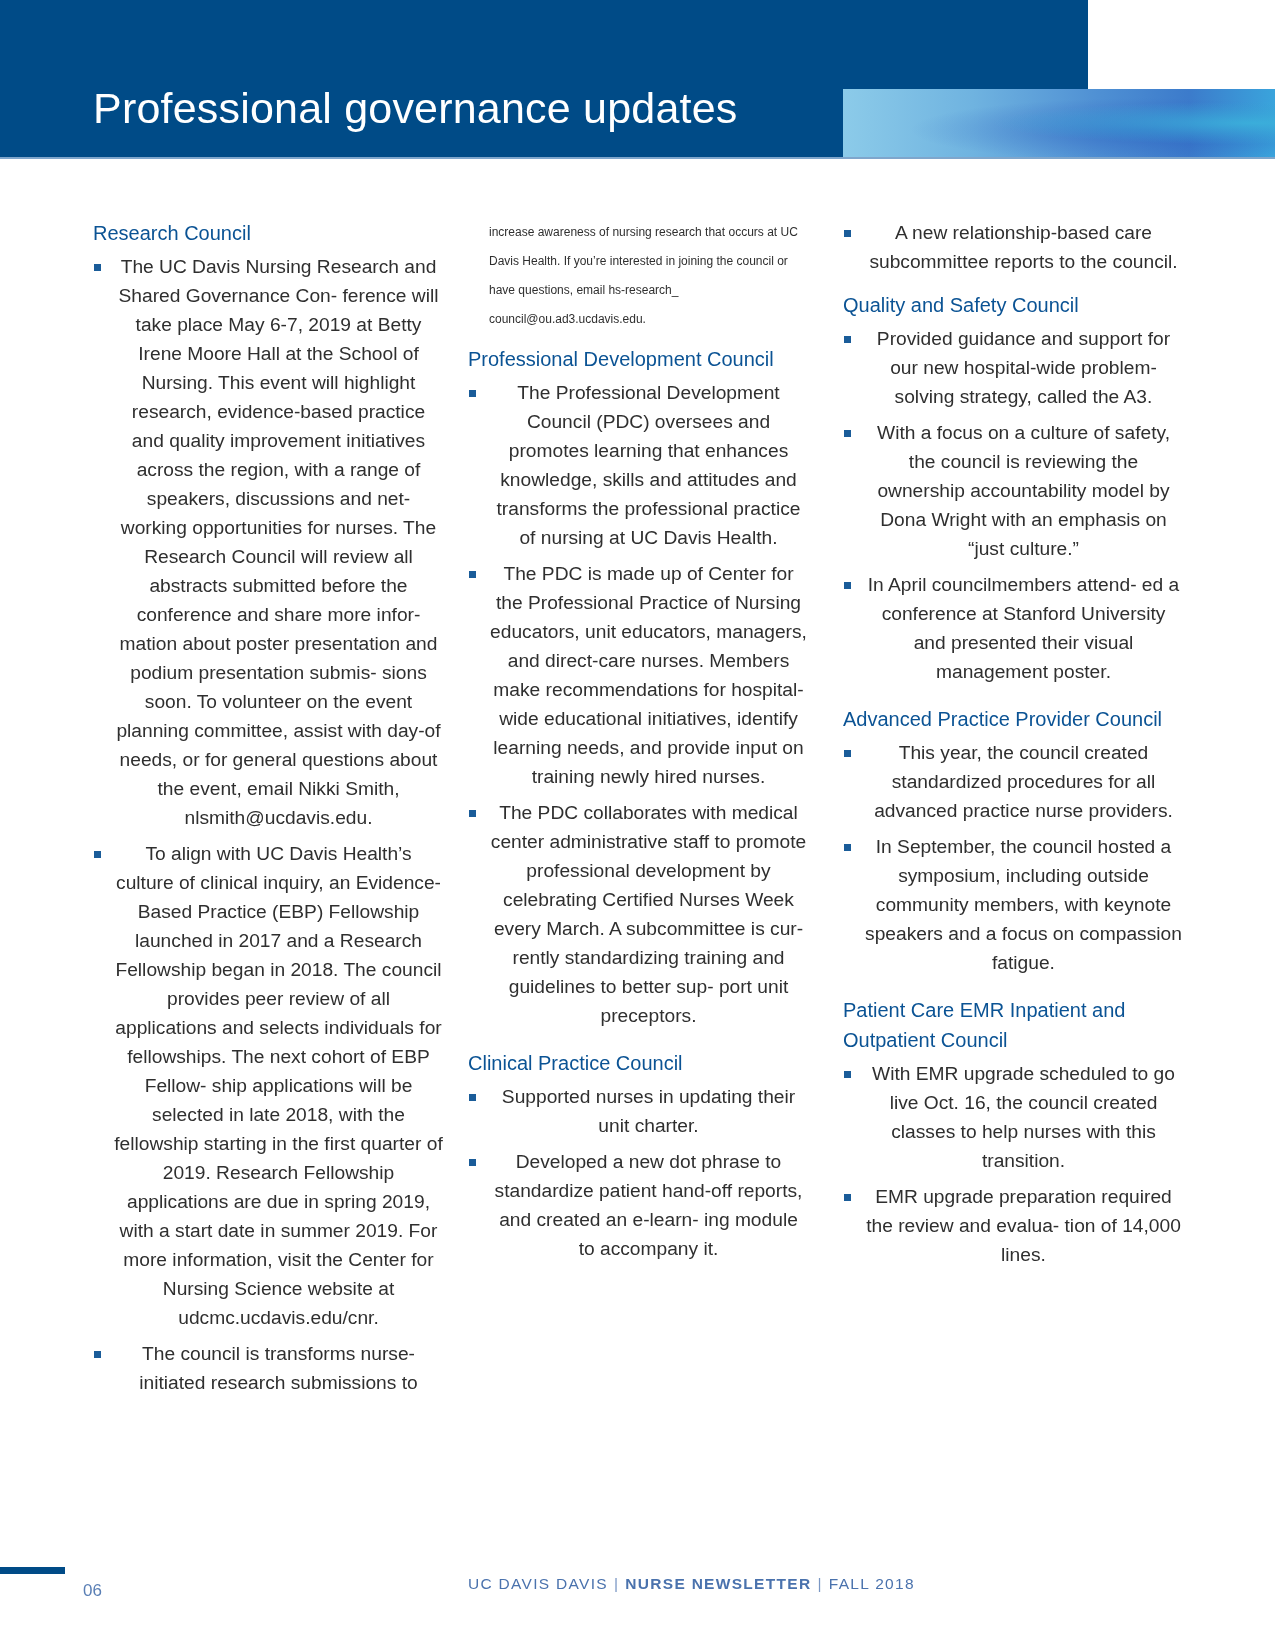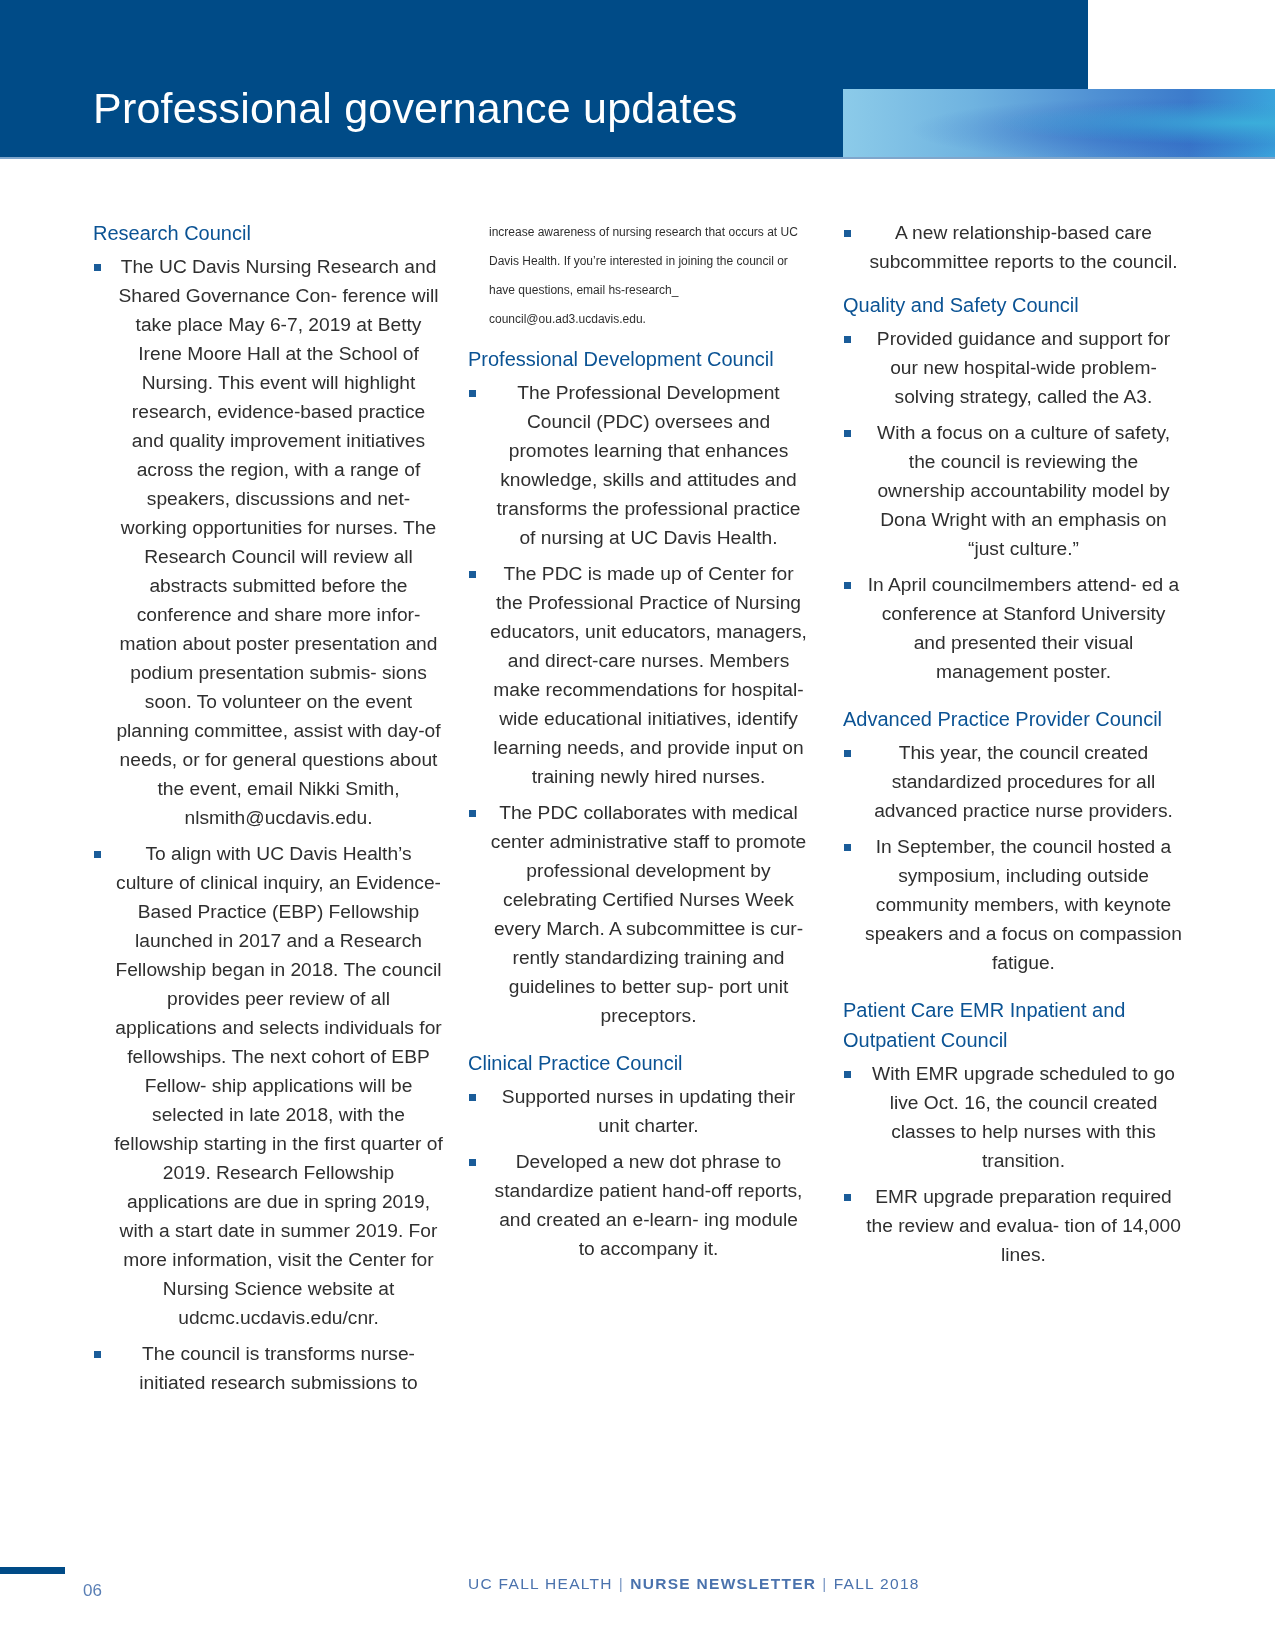--- a/index.html
+++ b/index.html
@@ -93,14 +93,14 @@
     <ul class="bullets">
       <li><span class="bullet-icon"></span><span>With EMR upgrade scheduled to go live Oct. 16, the council created classes to help nurses with this transition.</span></li>
       <li><span class="bullet-icon"></span><span>EMR upgrade preparation required the review and evalua- tion of 14,000 lines.</span></li>
     </ul>
   </div>
 </div>
 
 <div class="footer-bar"></div>
 <div class="page-number">06</div>
 <div class="footer-line">
-  <span>UC FALL HEALTH</span><span class="sep">|</span><span class="bold">NURSE NEWSLETTER</span><span class="sep">|</span><span>FALL 2018</span>
+  <span>UC DAVIS DAVIS</span><span class="sep">|</span><span class="bold">NURSE NEWSLETTER</span><span class="sep">|</span><span>FALL 2018</span>
 </div>
 
 </body></html>

